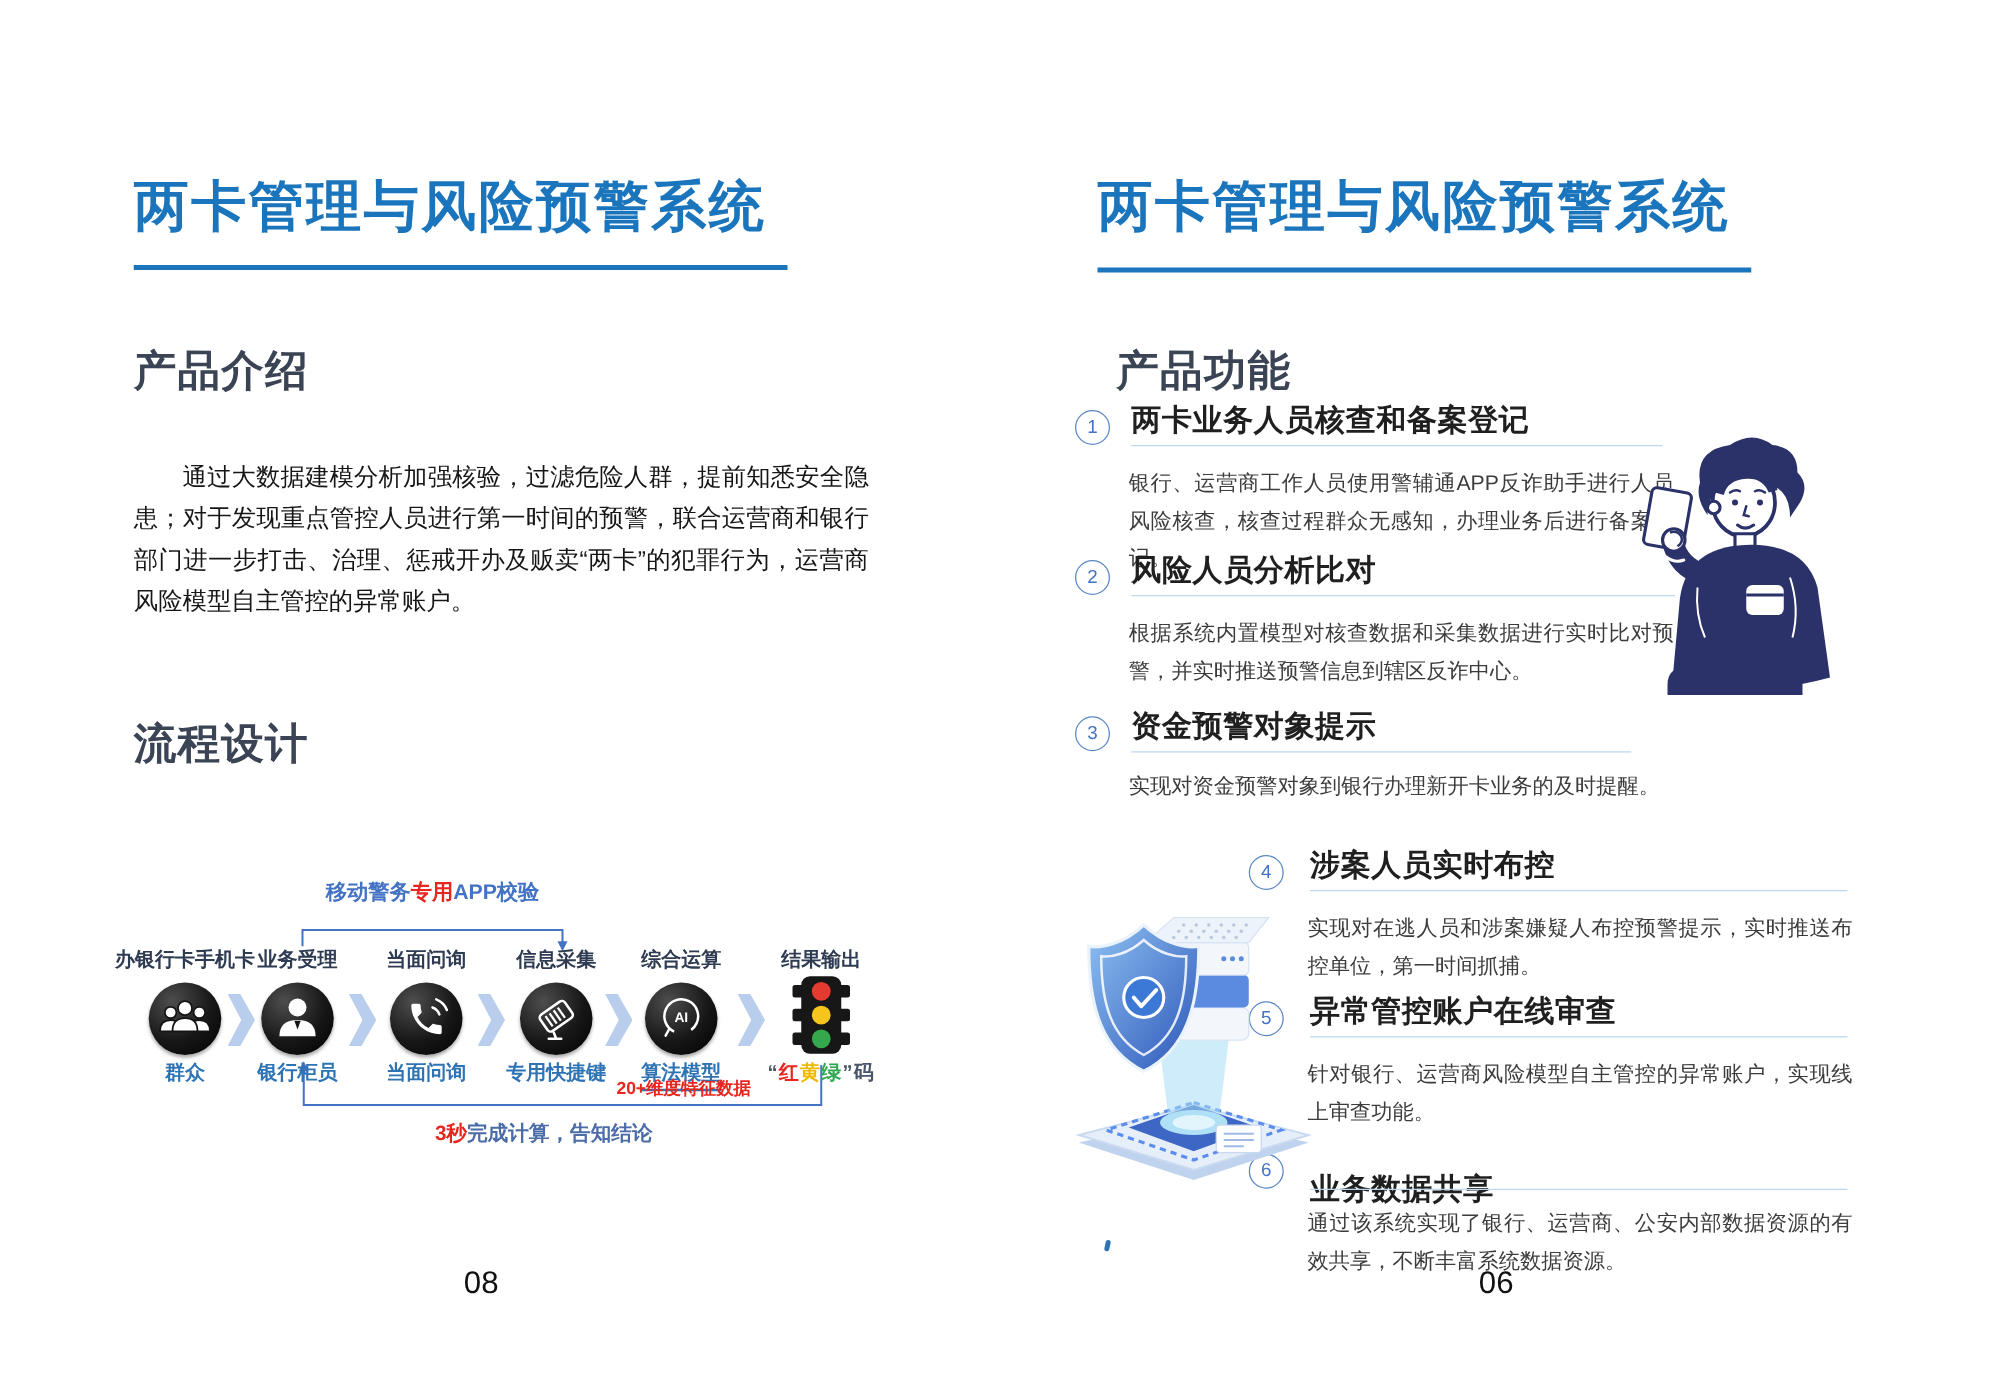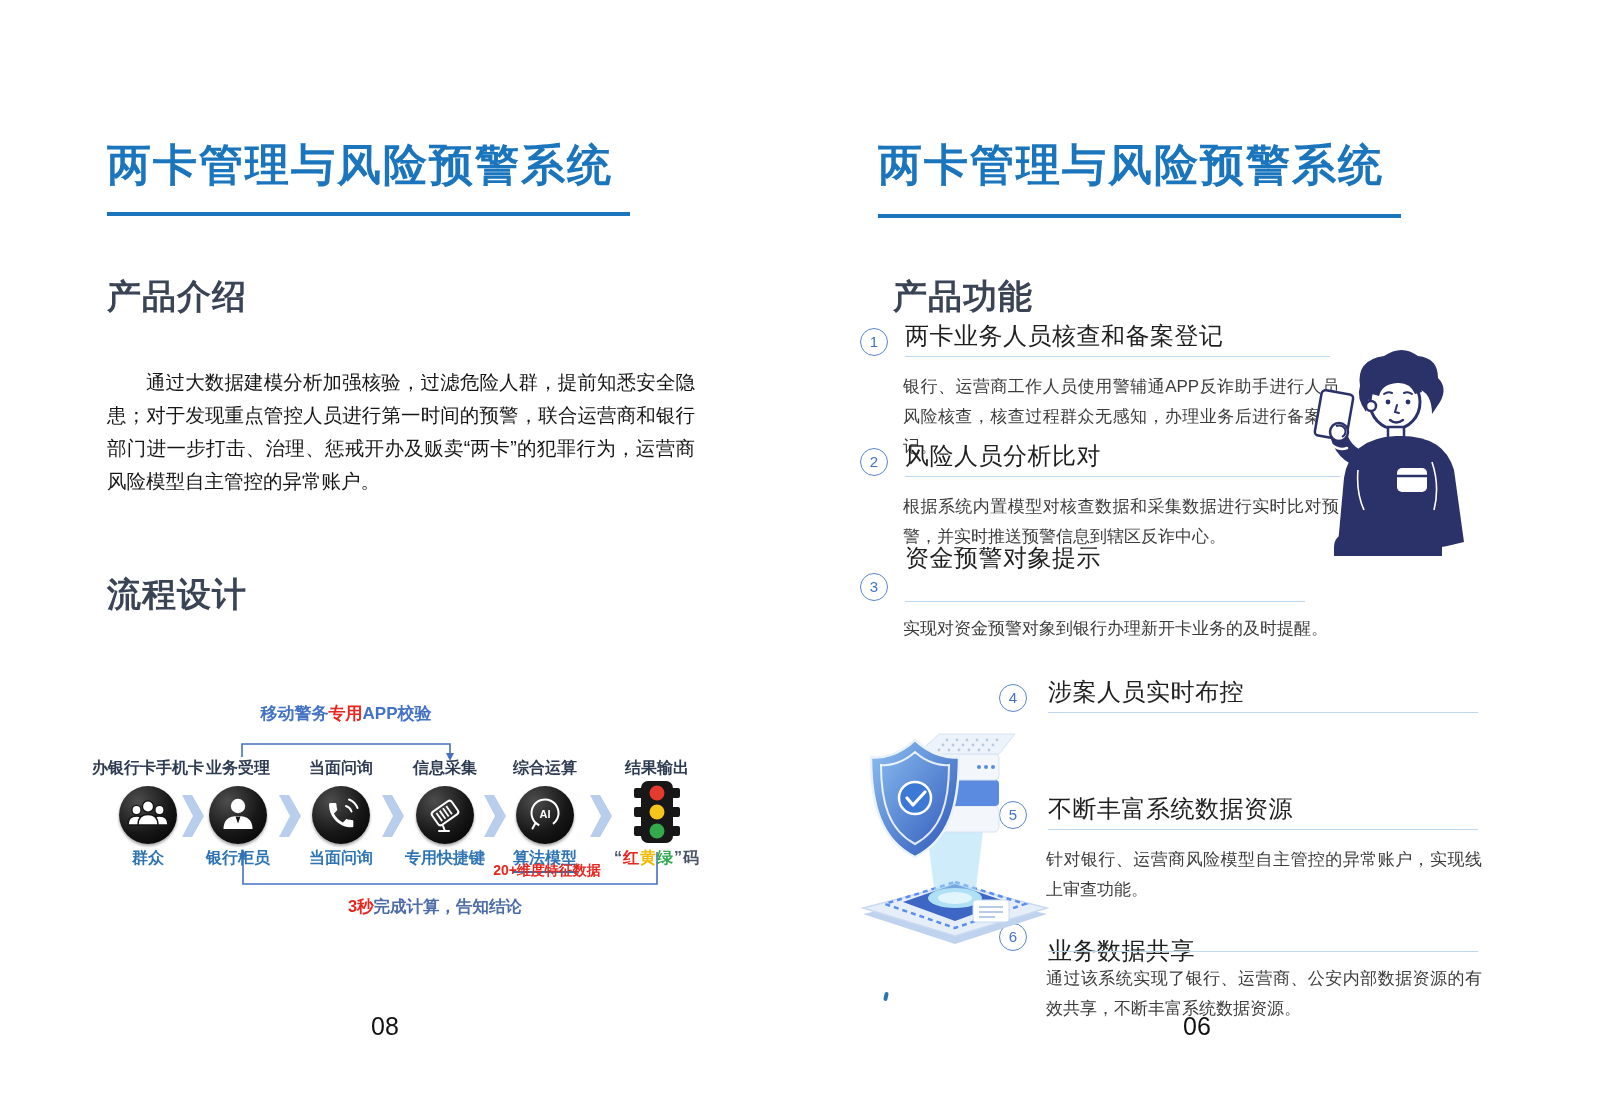--- a/index.html
+++ b/index.html
@@ -30,21 +30,21 @@
              clip-path:polygon(0% 0%, 46% 0%, 100% 50%, 46% 100%, 0% 100%, 50% 50%); }
   .flow-note-red { position:absolute; left:372px; top:162px; width:160px; text-align:center; font-size:14px; font-weight:600; color:#E8251F; white-space:nowrap; }
   .flow-annotation-bottom { position:absolute; left:212px; top:196px; width:256px; text-align:center; font-size:16.5px; font-weight:600; color:#4C6CA8; white-space:nowrap; }
   .flow-annotation-bottom .em { color:#E8251F; font-weight:800; }
   .tl-open,.tl-close,.tl-suffix { color:#4A5568; }
   .tl-red { color:#E8251F; } .tl-yellow { color:#F2B900; } .tl-green { color:#2FA84F; }
   .flow-bottom-label.result { letter-spacing:1px; }
 
   
   .num-circle { position:absolute; width:28px; height:28px; border:1.5px solid #5B87C5; border-radius:50%; color:#4472C4; font-size:15px; line-height:25px; text-align:center; background:#fff; }
-  .feat-title { position:absolute; font-size:24px; font-weight:400; color:#1F1F1F; white-space:nowrap; letter-spacing:0.5px; }
+  .feat-title { position:absolute; font-size:24px; font-weight:700; color:#1F1F1F; white-space:nowrap; letter-spacing:0.5px; }
   .feat-underline { position:absolute; height:1px; background:#BDD7EE; }
   .feat-desc { position:absolute; font-size:17px; line-height:30px; color:#3C3C3C; text-align:justify; }
 
   .illustration { position:absolute; }
   .stray-mark { position:absolute; left:884px; top:992px; width:4px; height:9px; background:#2E74B5; border-radius:2px; transform:rotate(12deg); }
 </style>
 </head>
 <body>
 
 <div class="canvas">
@@ -192,30 +192,31 @@
   <div class="feat-title" style="left:905px; top:320px;">两卡业务人员核查和备案登记</div>
   <div class="feat-underline" style="left:905px; top:356px; width:425px;"></div>
   <div class="feat-desc" style="left:903px; top:372px; width:436px;">银行、运营商工作人员使用警辅通APP反诈助手进行人员风险核查，核查过程群众无感知，办理业务后进行备案登记。</div>
 
   <div class="num-circle" style="left:860px; top:448px;">2</div>
   <div class="feat-title" style="left:905px; top:440px;">风险人员分析比对</div>
   <div class="feat-underline" style="left:905px; top:476px; width:435px;"></div>
   <div class="feat-desc" style="left:903px; top:492px; width:436px;">根据系统内置模型对核查数据和采集数据进行实时比对预警，并实时推送预警信息到辖区反诈中心。</div>
 
   <div class="num-circle" style="left:860px; top:573px;">3</div>
-  <div class="feat-title" style="left:905px; top:542px;">资金预警对象提示</div>
+  <div class="feat-title" style="left:905px; top:565px;">资金预警对象提示</div>
   <div class="feat-underline" style="left:905px; top:601px; width:400px;"></div>
   <div class="feat-desc" style="left:903px; top:614px; width:480px;">实现对资金预警对象到银行办理新开卡业务的及时提醒。</div>
 
   <div class="num-circle" style="left:999px; top:684px;">4</div>
   <div class="feat-title" style="left:1048px; top:676px;">涉案人员实时布控</div>
   <div class="feat-underline" style="left:1048px; top:712px; width:430px;"></div>
+  <div class="feat-desc" style="left:1046px; top:728px; width:436px;">实现对在逃人员和涉案嫌疑人布控预警提示，实时推送布控单位，第一时间抓捕。</div>
 
   <div class="num-circle" style="left:999px; top:801px;">5</div>
-  <div class="feat-title" style="left:1048px; top:793px;">不断丰富系统数据资源</div>
+  <div class="feat-title" style="left:1048px; top:793px;">异常管控账户在线审查</div>
   <div class="feat-underline" style="left:1048px; top:829px; width:430px;"></div>
   <div class="feat-desc" style="left:1046px; top:845px; width:436px;">针对银行、运营商风险模型自主管控的异常账户，实现线上审查功能。</div>
 
   <div class="num-circle" style="left:999px; top:923px;">6</div>
   <div class="feat-title" style="left:1048px; top:915px;margin-top:20px;">业务数据共享</div>
   <div class="feat-underline" style="left:1048px; top:951px; width:430px;"></div>
   <div class="feat-desc" style="left:1046px; top:964px; width:436px;">通过该系统实现了银行、运营商、公安内部数据资源的有效共享，不断丰富系统数据资源。</div>
 
   <svg class="illustration" style="left:1298px; top:342px;" width="182" height="228" viewBox="0 0 182 228">
     <g>

